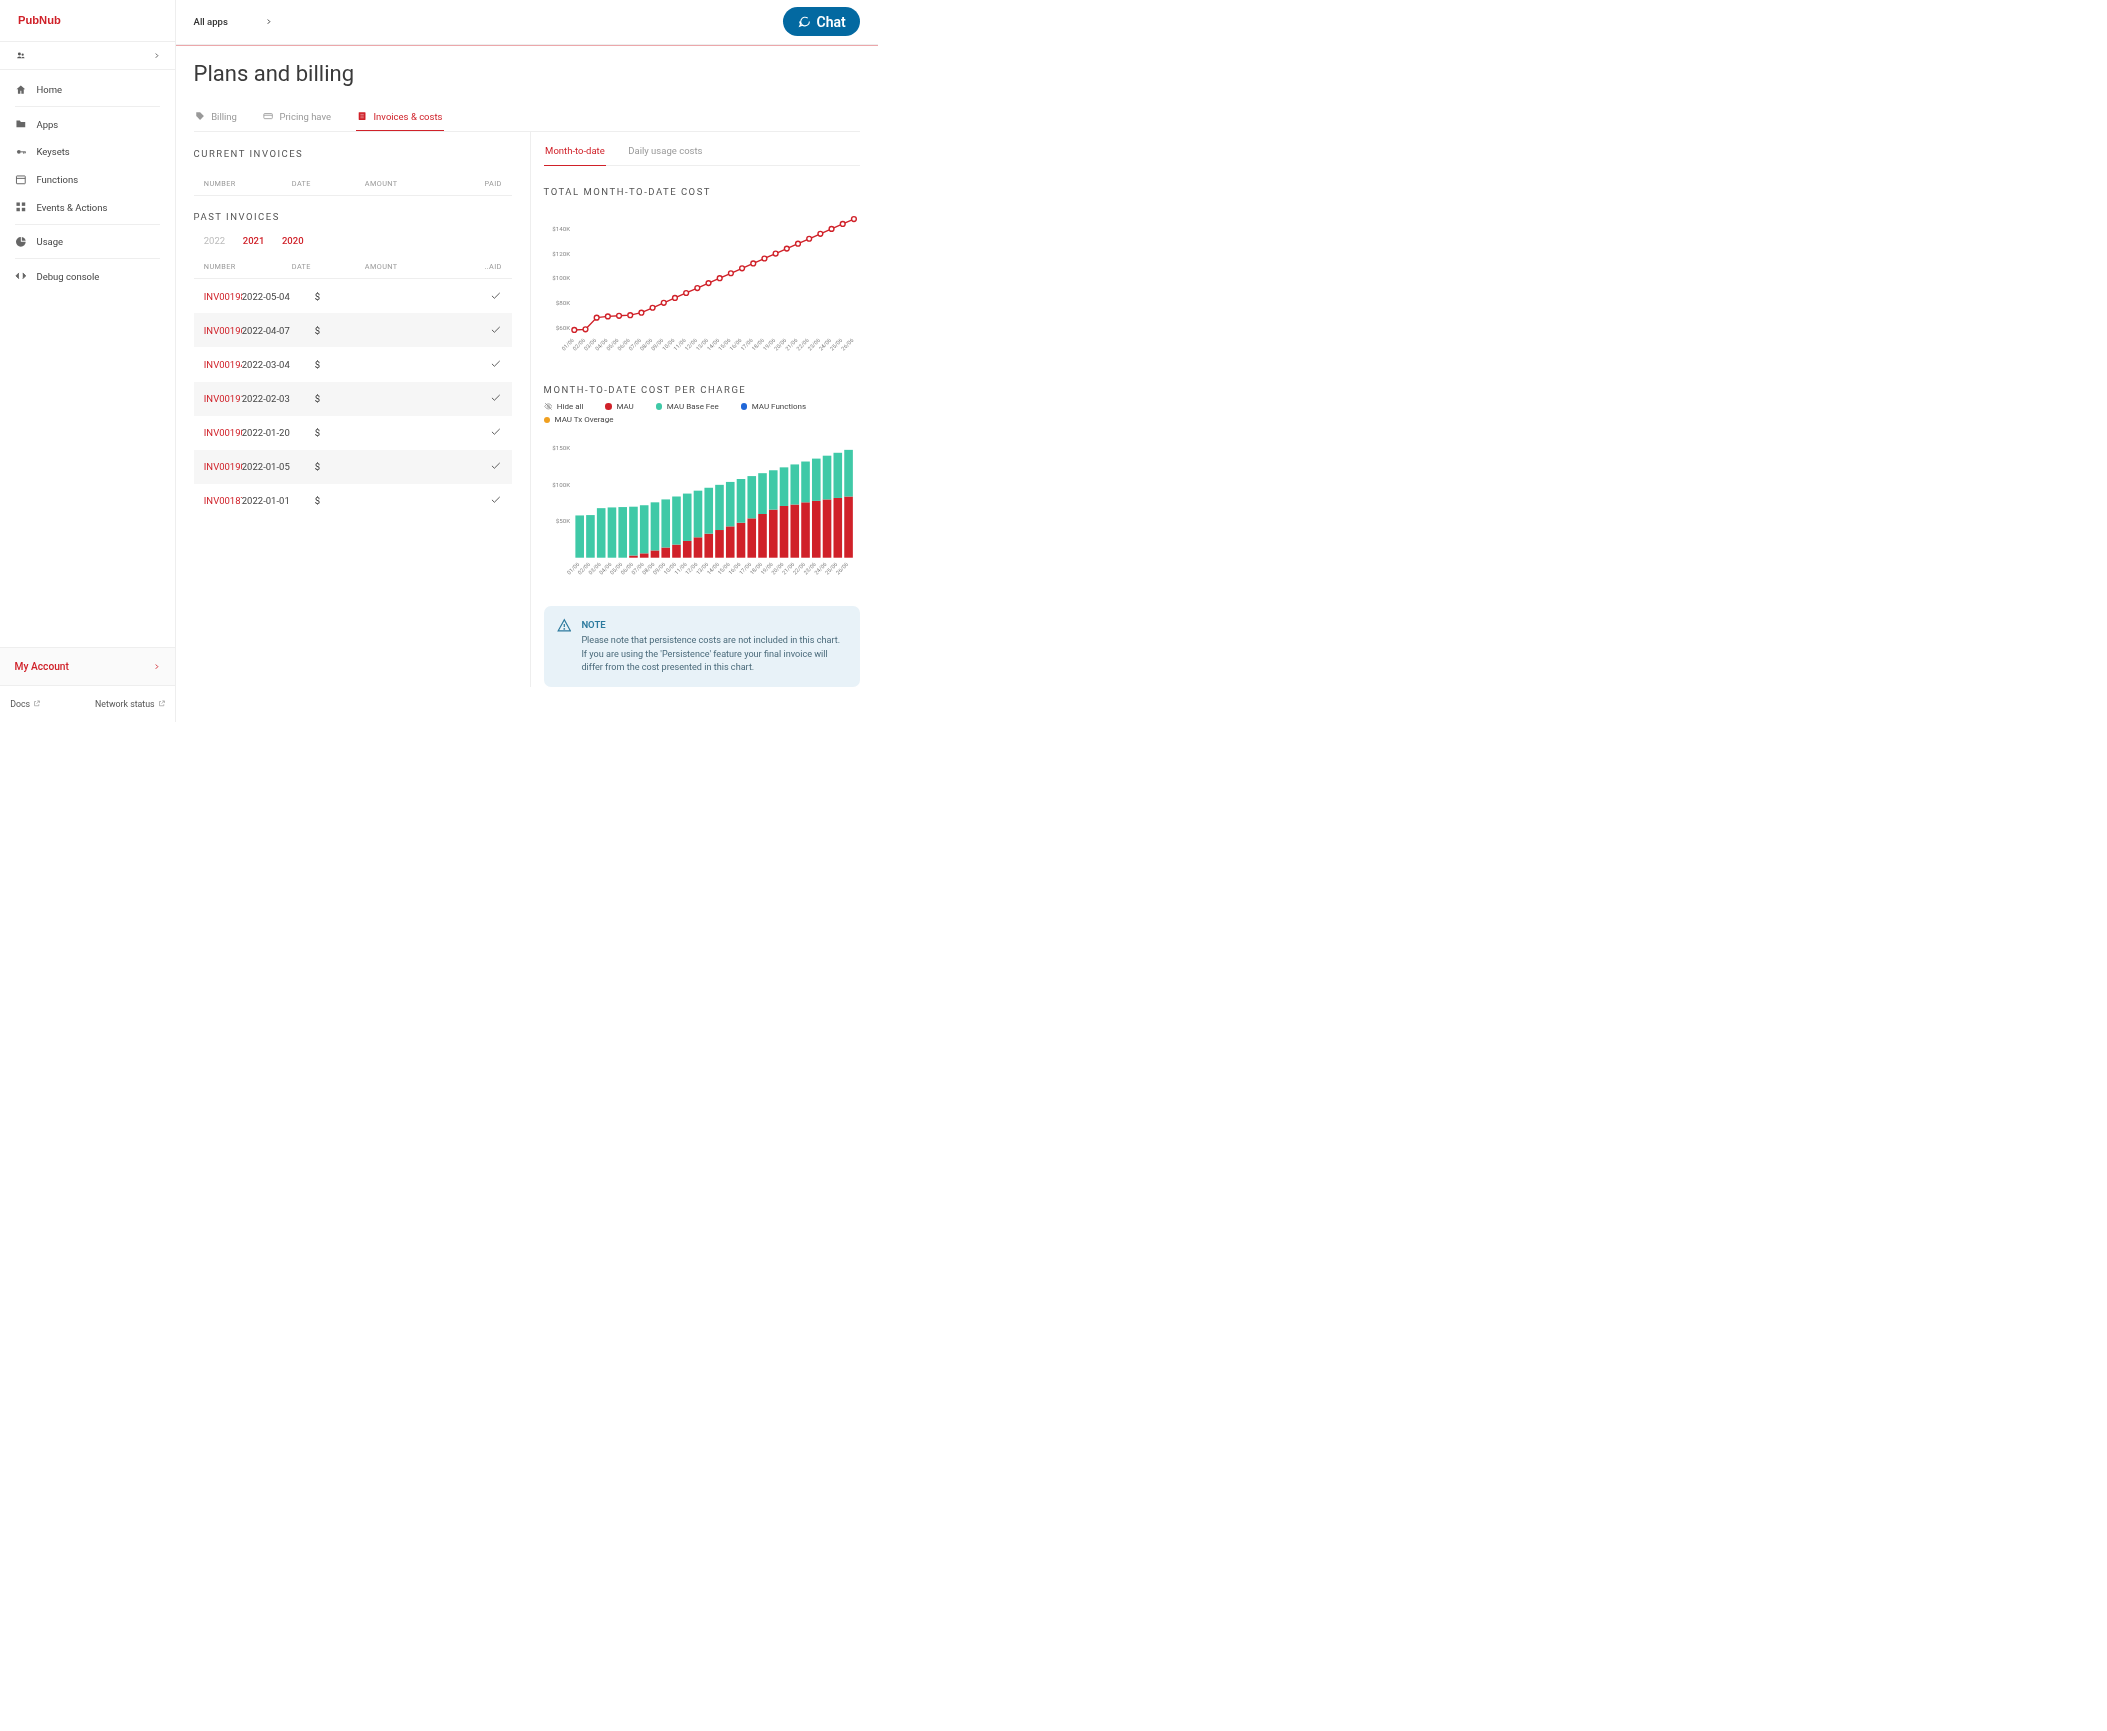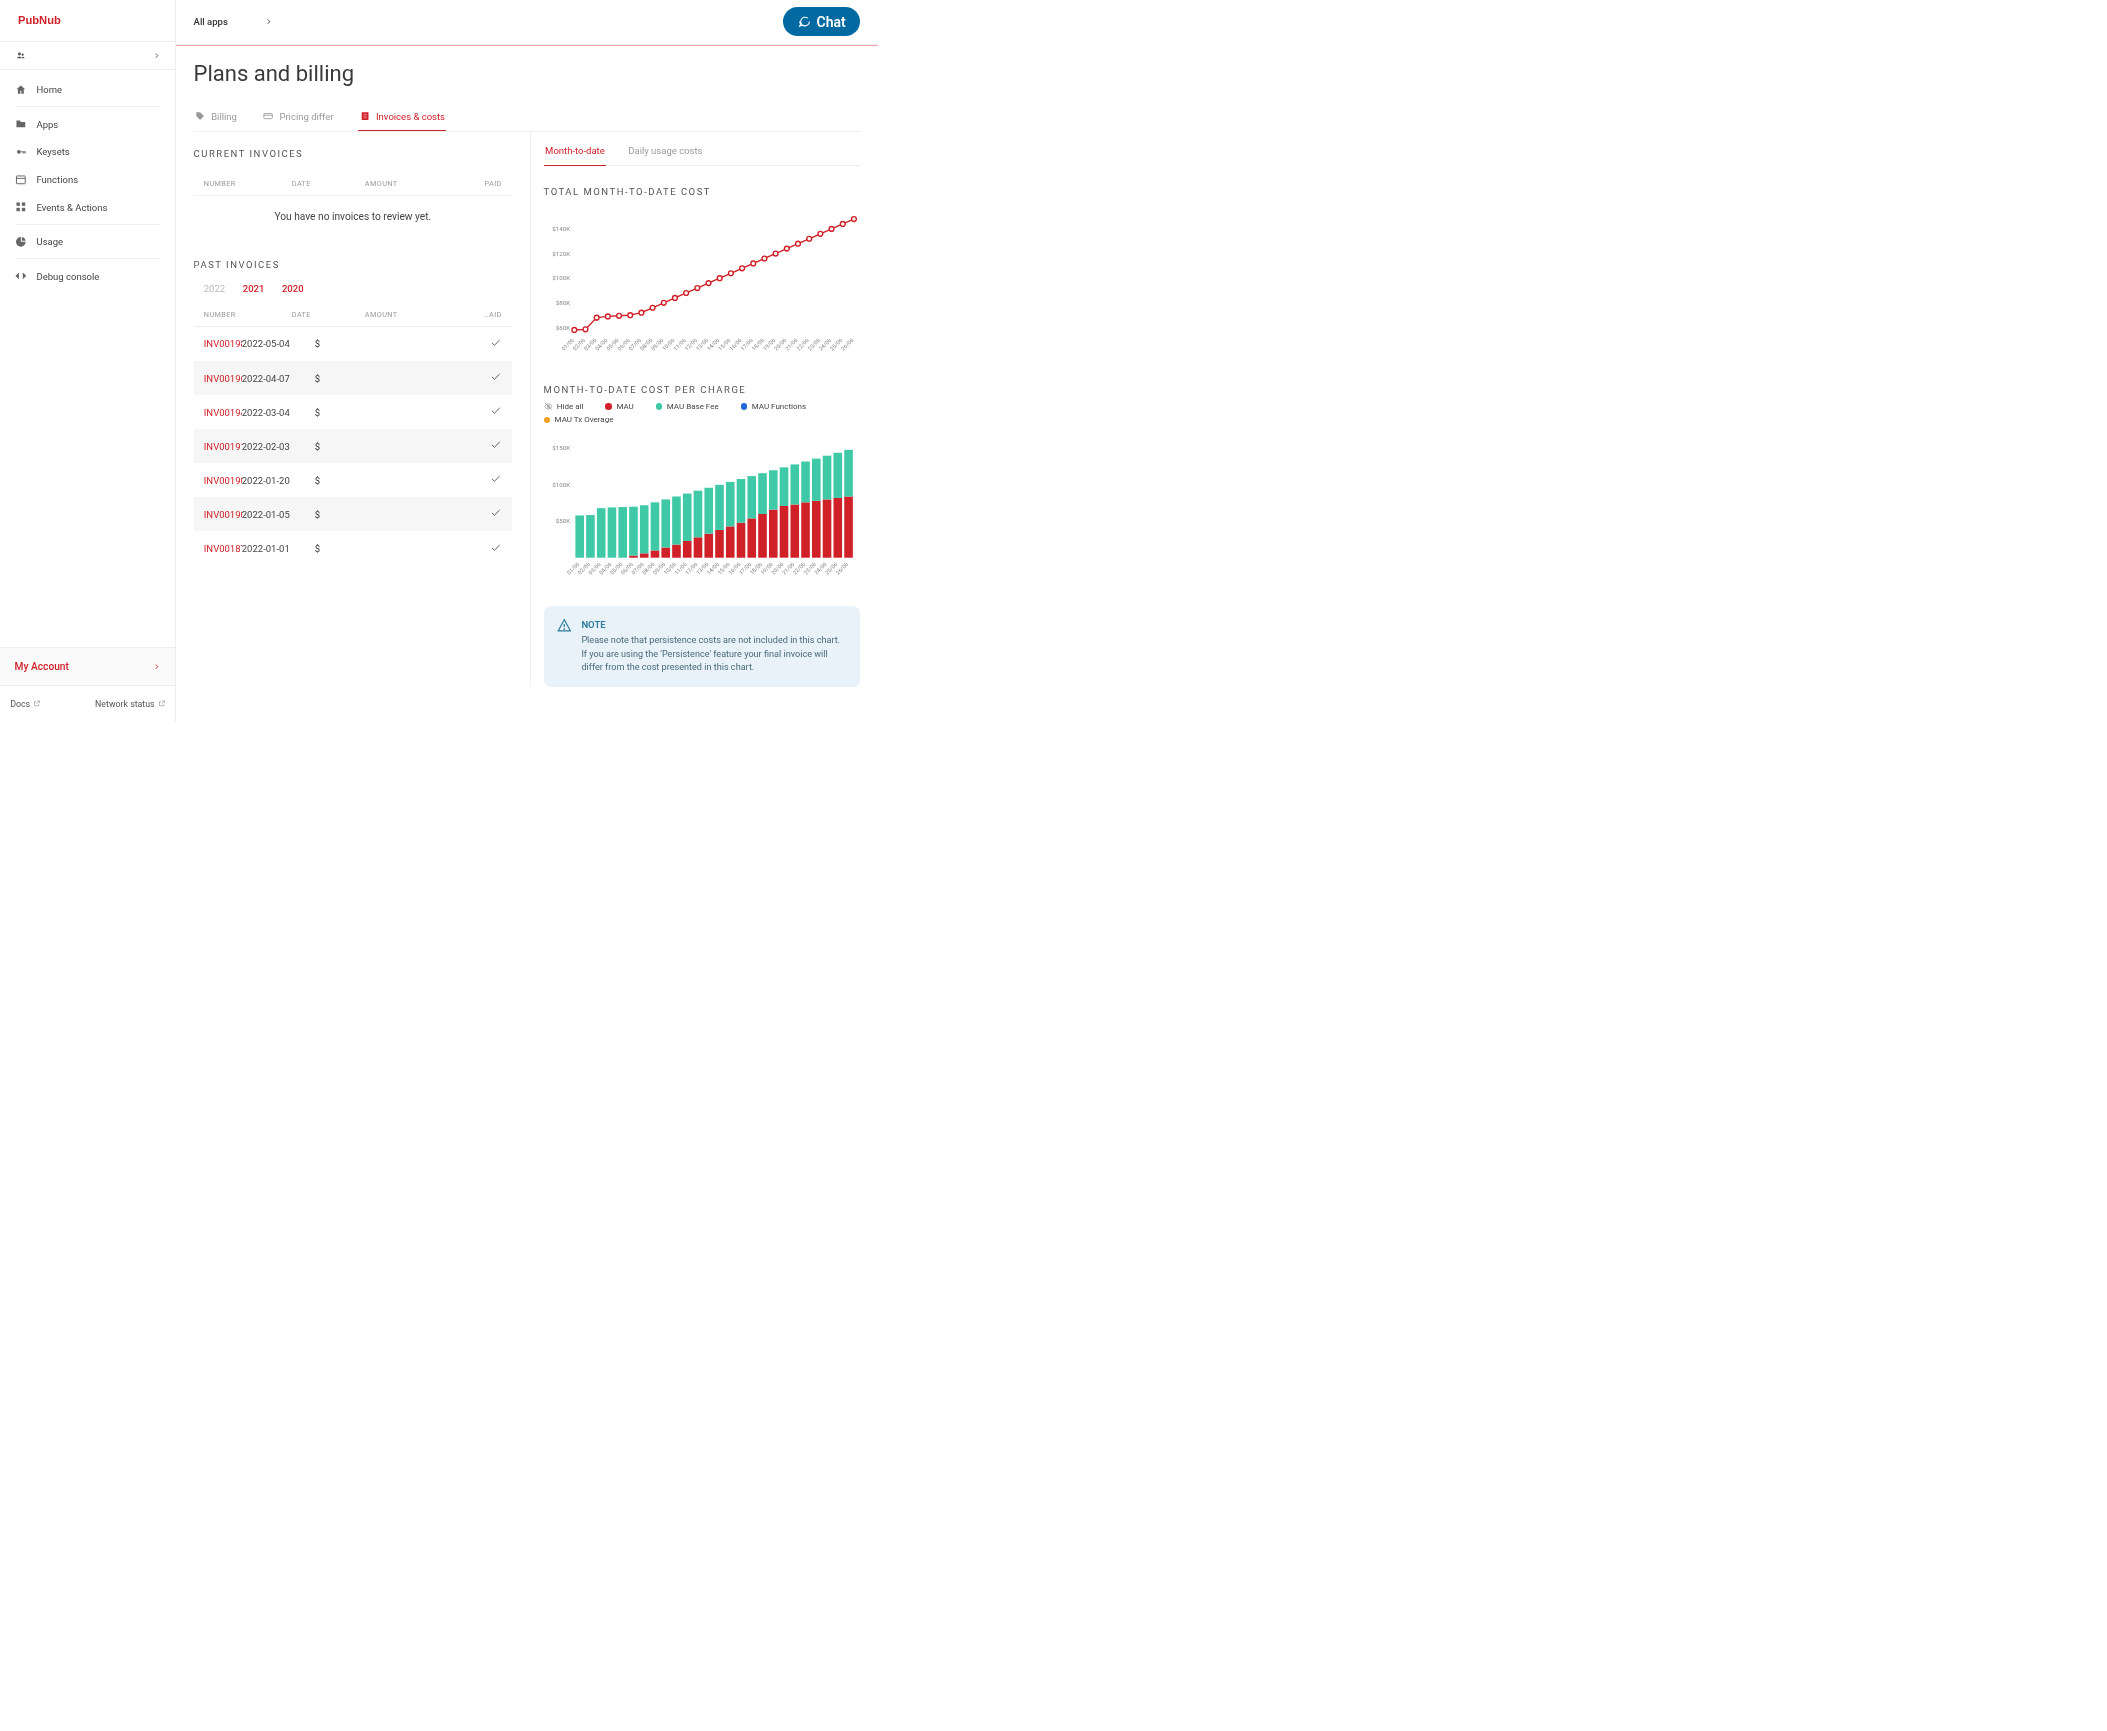--- a/index.html
+++ b/index.html
@@ -199,21 +199,21 @@
             <svg class="ic" viewBox="0 0 24 24">
               <path d="M3 3h9l9 9-9 9-9-9z"></path>
             </svg>
             <span>Billing</span>
           </div>
         <div class="tab">
             <svg class="ic" viewBox="0 0 24 24">
               <rect x="2" y="6" width="20" height="12" rx="2" fill="none" stroke="currentColor" stroke-width="2"></rect>
               <line x1="2" y1="10" x2="22" y2="10" stroke="currentColor" stroke-width="2"></line>
             </svg>
-            <span>Pricing differ</span>
+            <span>Pricing have</span>
           </div>
         <div class="tab active">
             <svg class="ic" viewBox="0 0 24 24">
               <rect x="4" y="3" width="16" height="18" rx="1"></rect>
               <line x1="8" y1="8" x2="16" y2="8" stroke="#fff"></line>
               <line x1="8" y1="12" x2="16" y2="12" stroke="#fff"></line>
               <line x1="8" y1="16" x2="16" y2="16" stroke="#fff"></line>
             </svg>
             <span>Invoices &amp; costs</span>
           </div>
@@ -221,21 +221,20 @@
 
       <div class="cols">
         <div class="col-l">
           <div class="sect-title">CURRENT INVOICES</div>
           <div class="tbl-head">
             <div>NUMBER</div>
             <div>DATE</div>
             <div>AMOUNT</div>
             <div>PAID</div>
           </div>
-          <div class="empty">You have no invoices to review yet.</div>
 
           <div class="sect-title" style="margin-top:14.6px">PAST INVOICES</div>
           <div class="year-tabs">
             <span class="year muted">2022</span>
             <span class="year">2021</span>
             <span class="year">2020</span>
           </div>
           <div class="tbl-head">
             <div>NUMBER</div>
             <div>DATE</div>

